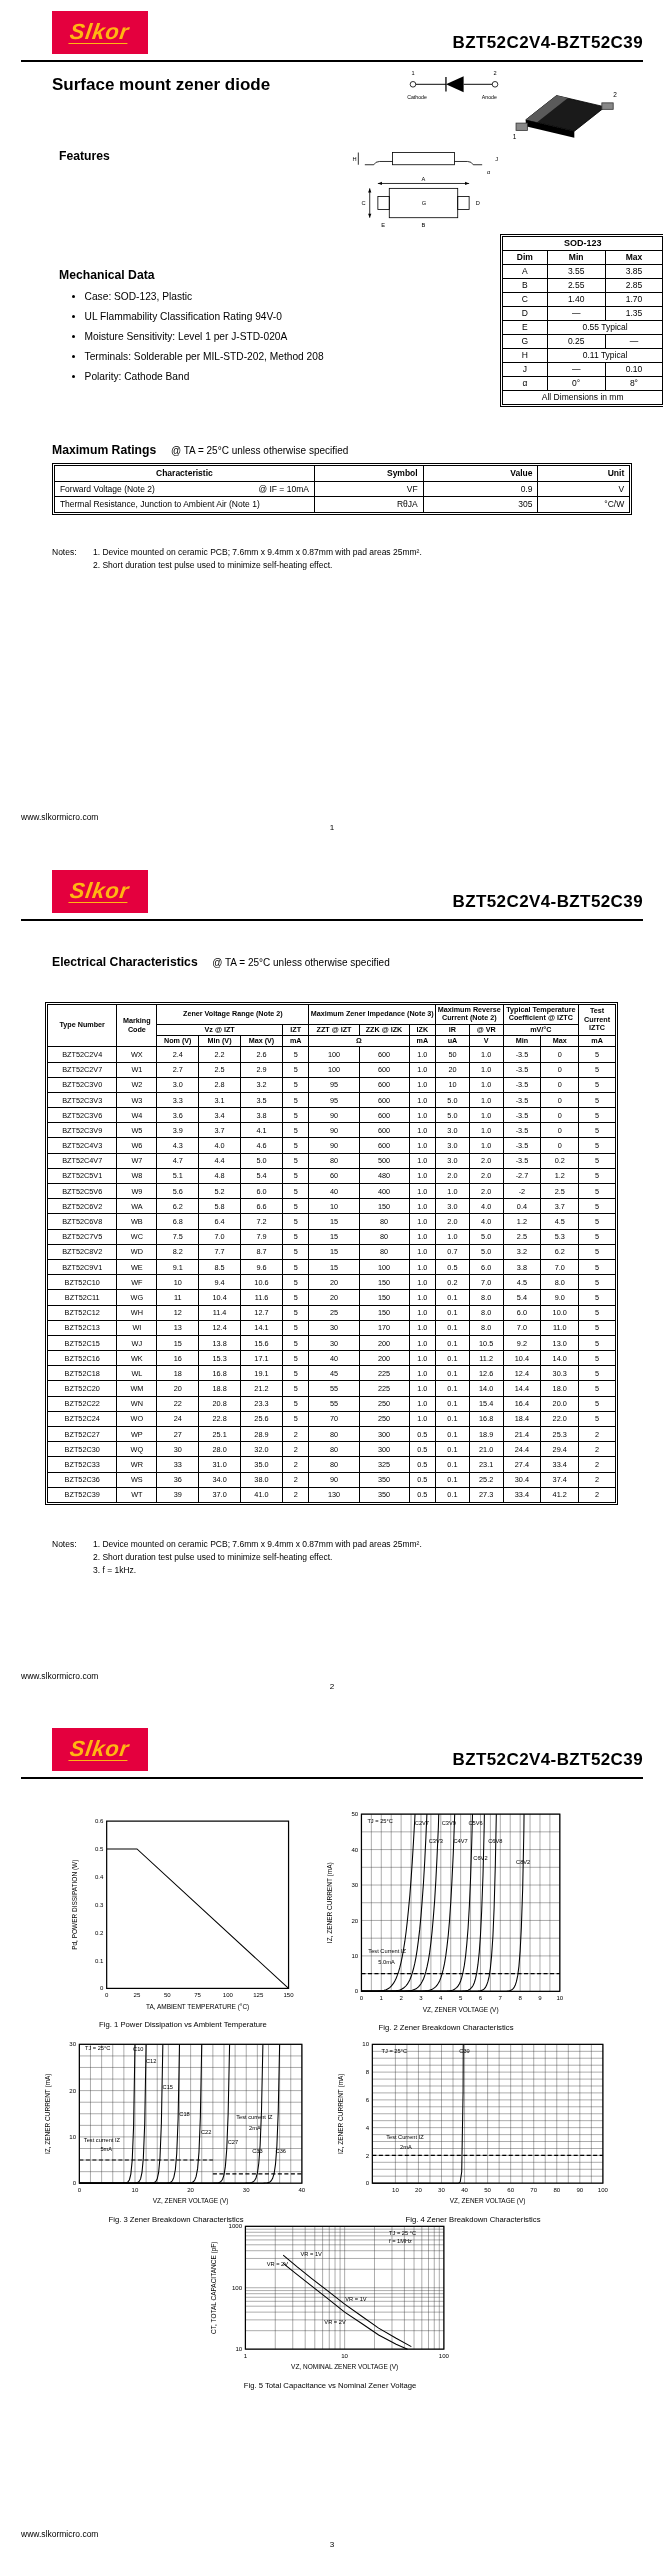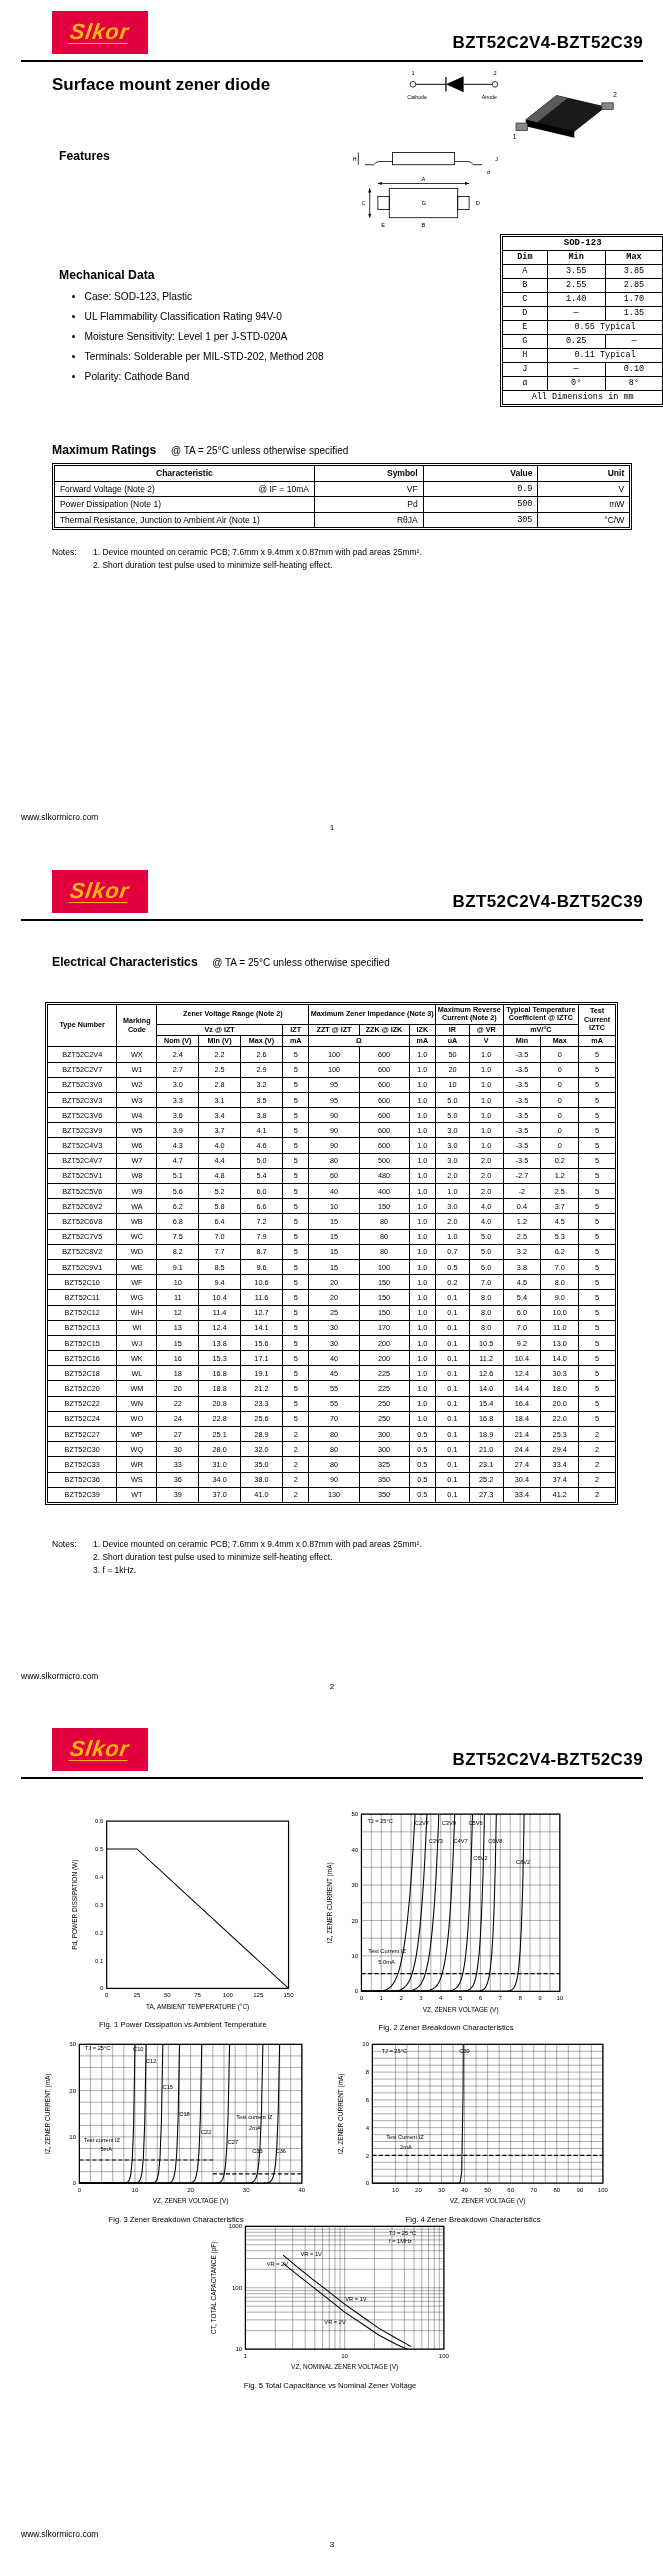--- a/index.html
+++ b/index.html
@@ -16,30 +16,30 @@
   .rule{position:absolute;left:21px;right:21px;top:60px;height:2.4px;background:#000;}
   
   .h1t{position:absolute;left:52px;top:75px;font-size:17px;font-weight:bold;}
   .sect{position:absolute;font-size:12.2px;font-weight:bold;}
   .blist{position:absolute;margin:0;padding-left:14.6px;width:260px;font-size:10.2px;line-height:1.25;}
   .blist li{margin-bottom:7.3px;}
   .cond{font-size:10px;font-weight:normal;margin-left:14.6px;}
   
   .dimtab{position:absolute;left:502px;top:236px;border-collapse:collapse;font-size:8.5px;
           outline:0.8px solid #000;outline-offset:1.6px;}
-  .dimtab th,.dimtab td{border:0.8px solid #000;text-align:center;padding:0.8px 4.9px;height:11.4px;font-family:Liberation Mono, monospace;}
+  .dimtab th,.dimtab td{border:0.8px solid #000;text-align:center;padding:0.8px 4.9px;height:11.4px;}
   .dimtab .tt{font-weight:bold;font-size:9px;}
   .dimtab td:first-child{width:34px;} .dimtab td{width:47px;}
   
   .mrt{position:absolute;left:54px;top:465px;border-collapse:collapse;font-size:8.5px;
        outline:0.8px solid #000;outline-offset:1.6px;}
   .mrt th,.mrt td{border:0.8px solid #000;padding:1.6px 4.9px;height:11.4px;text-align:right;}
   .mrt th{font-weight:bold;}
   .mrt td.chr{text-align:left;width:249px;}
-  .mrt td.sym{width:98px;} .mrt td.val{width:104px;font-family:Liberation Mono, monospace;} .mrt td.unt{width:81px;}
+  .mrt td.sym{width:98px;} .mrt td.val{width:104px;} .mrt td.unt{width:81px;}
   .chr .ann{float:right;}
   .notes{position:absolute;font-size:8.5px;line-height:1.5;}
   .notes .lbl{position:absolute;left:0;top:0;}
   .notes .itms{margin-left:41px;}
   .foot{position:absolute;left:21px;right:21px;top:812px;font-size:8.5px;}
   .foot .pn{position:absolute;left:0;right:0;top:11.4px;text-align:center;font-size:8.1px;}
   
   .ect{position:absolute;left:47px;top:145px;border-collapse:collapse;font-size:7.3px;
        outline:0.8px solid #000;outline-offset:1.6px;table-layout:fixed;width:569px;}
   .ect th,.ect td{border:0.8px solid #000;text-align:center;padding:0.8px 0.8px;}
@@ -200,26 +200,20 @@
         <th class="val">Value</th>
         <th class="unt">Unit</th>
       </tr>
         </thead>
       <tbody id="mrtbody">
           <tr>
             <td class="chr"><span>Forward Voltage (Note 2)</span><span class="ann">@ IF = 10mA</span></td>
             <td class="sym">VF</td>
             <td class="val">0.9</td>
             <td class="unt">V</td>
-          </tr>
-          <tr>
-            <td class="chr"><span>Power Dissipation (Note 1)</span></td>
-            <td class="sym">Pd</td>
-            <td class="val">500</td>
-            <td class="unt">mW</td>
           </tr>
           <tr>
             <td class="chr"><span>Thermal Resistance, Junction to Ambient Air (Note 1)</span></td>
             <td class="sym">RθJA</td>
             <td class="val">305</td>
             <td class="unt">°C/W</td>
           </tr>
         </tbody>
     </table>
 

